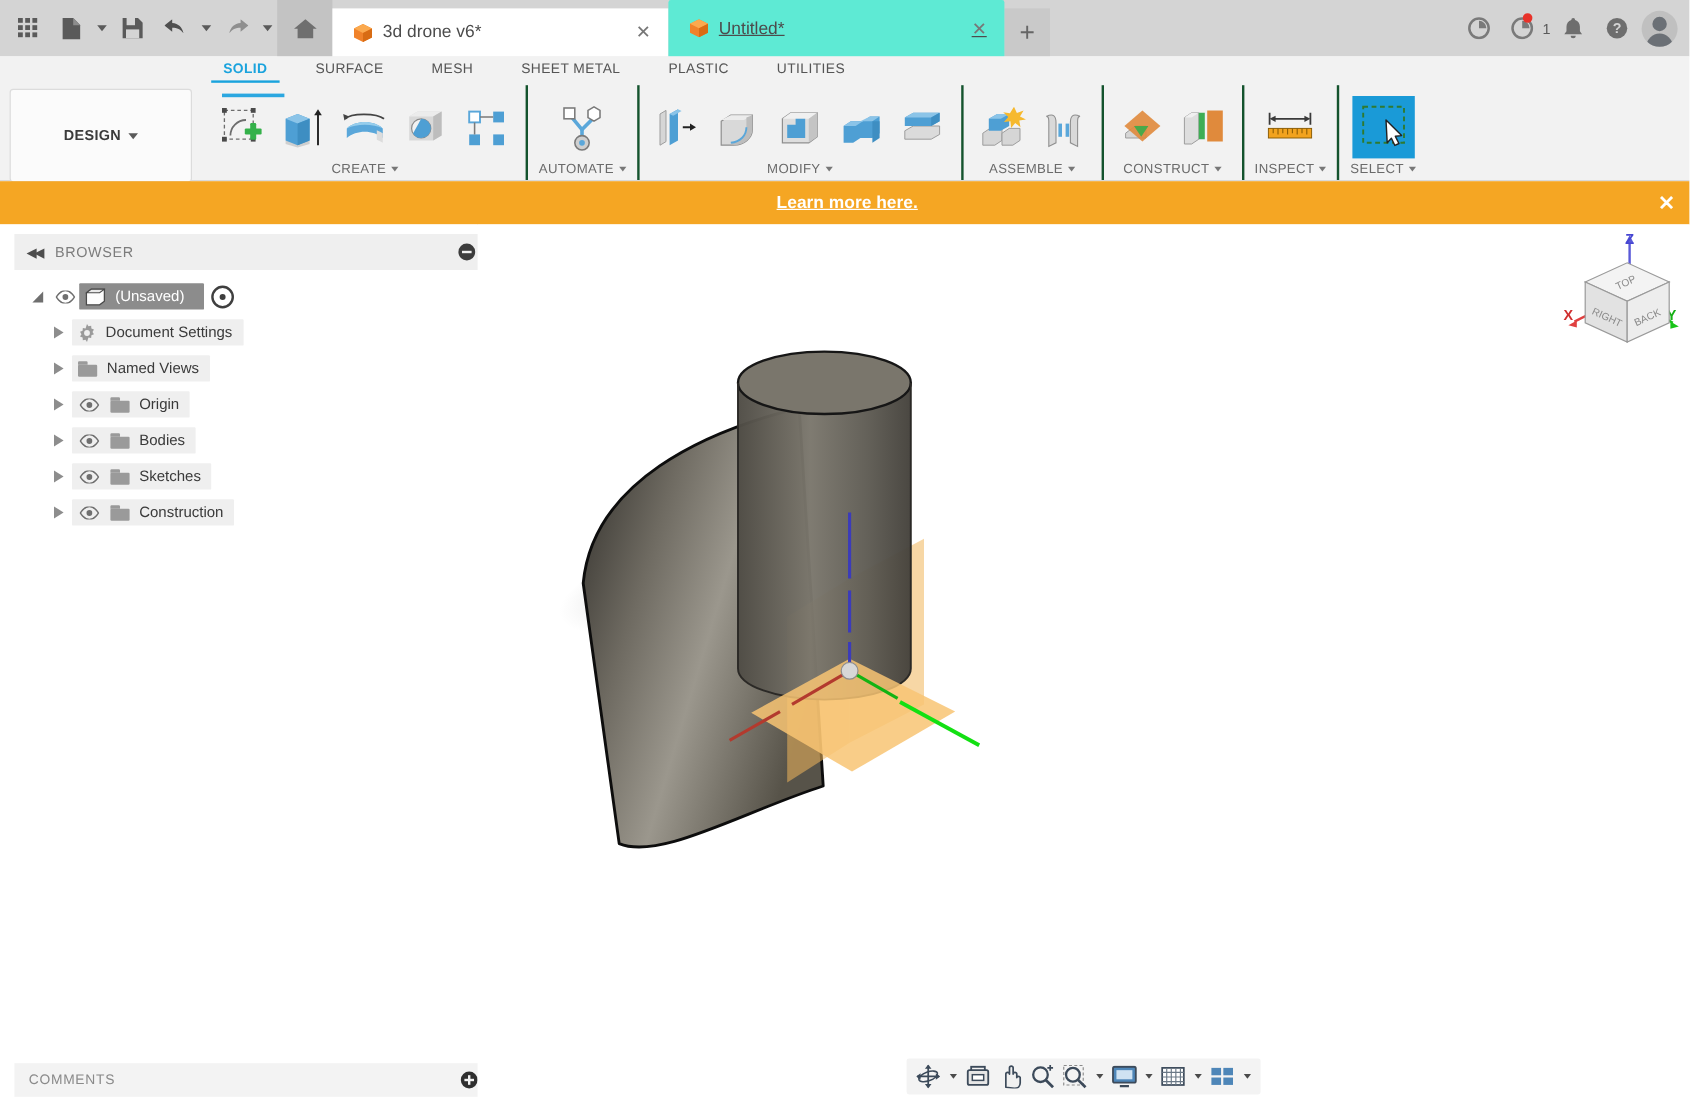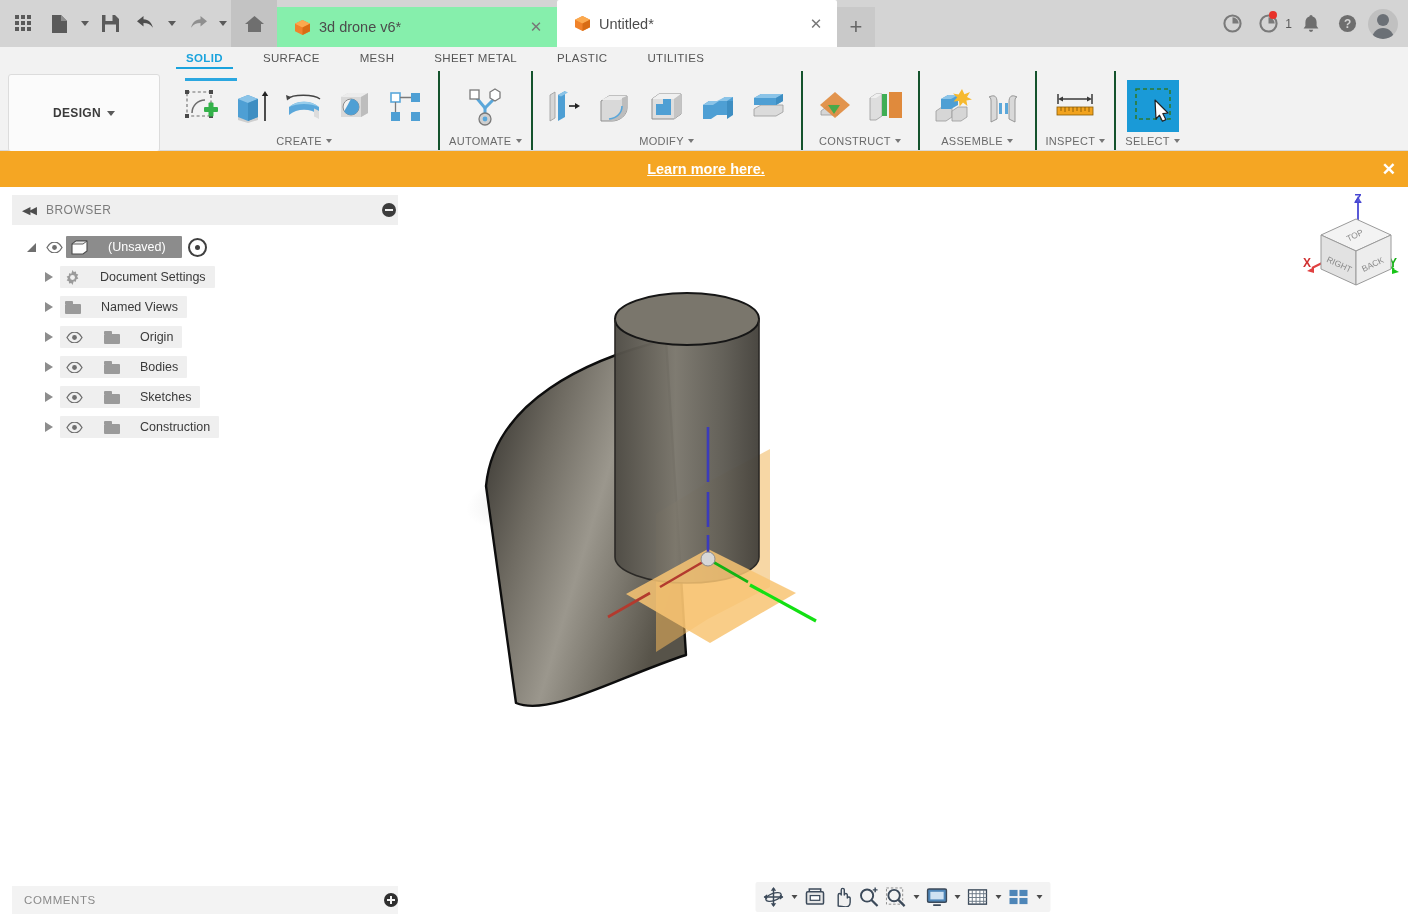--- a/index.html
+++ b/index.html
@@ -25,22 +25,22 @@
   .qat-btn.home{background:#c3c3c3;width:46px;height:47px;}
   .qat-caret{width:13px;height:40px;display:flex;align-items:center;justify-content:center;}
   .caret-d{width:0;height:0;border-left:4px solid transparent;border-right:4px solid transparent;border-top:5px solid #5a5a5a;}
 
   .tabstrip{display:flex;align-items:flex-end;height:47px;flex:1;}
   .doctab{
     height:40px;margin-top:7px;display:flex;align-items:center;gap:9px;
     padding:0 12px 0 18px;min-width:250px;position:relative;
     font-size:14.5px;color:#4c4c4c;
   }
-  .doctab.inactive{background:#86efac;}
-  .doctab.active{background:#ffffff;height:47px;margin-top:0;border-top-left-radius:2px;border-top-right-radius:2px;}
+  .doctab.inactive{background:#ffffff;}
+  .doctab.active{background:#5eead4;height:47px;margin-top:0;border-top-left-radius:2px;border-top-right-radius:2px;text-decoration:underline;}
   .doctab .tname{flex:1;white-space:nowrap;}
   .tab-x{width:18px;height:18px;display:flex;align-items:center;justify-content:center;color:#777;font-size:15px;}
   .cube-ico{width:15px;height:15px;flex:none;}
 
   .tab-plus{
     width:38px;height:40px;margin-top:7px;background:#c9c9c9;
     display:flex;align-items:center;justify-content:center;color:#666;font-size:22px;font-weight:300;
   }
   .sysicons{display:flex;align-items:center;height:47px;gap:2px;padding-right:8px;}
   .sys-btn{width:34px;height:40px;display:flex;align-items:center;justify-content:center;position:relative;color:#6e6e6e;}
@@ -96,21 +96,21 @@
   .brheader .collapse{color:#4d4d4d;font-size:11px;letter-spacing:-2px;}
   .brheader .minus{margin-left:auto;width:14px;height:14px;border-radius:50%;background:#3c3c3c;display:flex;align-items:center;justify-content:center;}
   .brheader .minus::before{content:"";width:8px;height:2px;background:#efefef;}
 
   .tree{position:absolute;left:20px;top:45px;width:360px;font-size:12.5px;color:#3a3a3a;}
   .trow{display:flex;align-items:center;height:30px;}
   .twist{width:22px;display:flex;align-items:center;justify-content:center;}
   .tri-r{width:0;height:0;border-top:5.5px solid transparent;border-bottom:5.5px solid transparent;border-left:8px solid #8d8d8d;}
   .tri-d{width:0;height:0;border-left:9px solid transparent;border-bottom:9px solid #6f6f6f;}
   .eye{width:24px;display:flex;align-items:center;justify-content:center;}
-  .tlabelbox{display:flex;align-items:center;gap:20px;background:#efefef;height:22px;padding:0 9px 0 5px;border-radius:1px;}
+  .tlabelbox{display:flex;align-items:center;gap:8px;background:#efefef;height:22px;padding:0 9px 0 5px;border-radius:1px;}
   .tlabelbox.root{background:#8c8c8c;color:#fff;padding-right:16px;}
   .folder{width:16px;height:13px;position:relative;flex:none;}
   .folder::before{content:"";position:absolute;left:0;top:0;width:8px;height:3px;background:#9a9a9a;border-radius:1px 1px 0 0;}
   .folder::after{content:"";position:absolute;left:0;top:3px;width:16px;height:10px;background:#9a9a9a;border-radius:1px;}
   .target{width:15px;height:15px;border-radius:50%;border:2px solid #3f3f3f;display:flex;align-items:center;justify-content:center;margin-left:6px;flex:none;}
   .target::before{content:"";width:5px;height:5px;border-radius:50%;background:#3f3f3f;}
 
   .comments{
     position:absolute;left:12px;bottom:4px;width:374px;height:28px;background:#f3f3f3;
     display:flex;align-items:center;padding:0 12px;
@@ -399,63 +399,63 @@
         </div>
         <div class="plabel">
           <span>MODIFY</span>
             <i class="caret-s"></i>
         </div>
       </div>
 
       <div class="panel">
         <div class="row">
           <div class="tool">
-            <svg width="38" height="36" viewBox="0 0 38 36">
-              <path d="M5 22l8-6h9v10H5z" fill="#d6d6d6" stroke="#9a9a9a" stroke-width=".8"></path>
-              <path d="M19 3l15 13-15 13L4 16z" fill="#e08a3c" opacity=".9"></path>
-              <path d="M12 16h12l-6 9z" fill="#4aa94a"></path>
-            </svg>
-          </div>
-          <div class="tool">
-            <svg width="40" height="36" viewBox="0 0 40 36">
-              <path d="M4 9l6-4h6v22l-6 4H4z" fill="#dedede" stroke="#9a9a9a" stroke-width=".8"></path>
-              <path d="M10 5h6l-6 4H4z" fill="#f0f0f0"></path>
-              <path d="M16 5h5v22h-5z" fill="#3fae55"></path>
-              <path d="M23 3h13v26H23z" fill="#e08a3c"></path>
-            </svg>
-          </div>
-        </div>
-        <div class="plabel">
-          <span>CONSTRUCT</span>
-            <i class="caret-s"></i>
-        </div>
-      </div>
-
-      <div class="panel">
-        <div class="row">
-          <div class="tool">
             <svg width="40" height="36" viewBox="0 0 40 36">
               <path d="M4 22l6-4h10v10l-6 4H4z" fill="#d6d6d6" stroke="#9a9a9a" stroke-width=".8"></path>
               <path d="M20 22l6-4h9v10l-6 4h-9z" fill="#d6d6d6" stroke="#9a9a9a" stroke-width=".8"></path>
               <path d="M9 10l7-4h10v10l-7 4H9z" fill="#4e9fd4"></path>
               <path d="M16 6h10l-7 4H9z" fill="#8bc4e8"></path>
               <path d="M30 0l2.4 5.2L38 3l-3 5 5 2.5-5.6 1 1 5.5-4.4-3.6-3.4 4.2-.6-5.6-5.4.6 3.6-4.2L21 4.6l5.6.8z" fill="#f6b92e"></path>
             </svg>
           </div>
           <div class="tool">
             <svg width="36" height="36" viewBox="0 0 36 36">
               <path d="M4 8c6-3 8 0 8 5v17l-6 3V12c0-3-1-4-2-4z" fill="#d9d9d9" stroke="#8f8f8f" stroke-width=".9"></path>
               <path d="M32 8c-6-3-8 0-8 5v17l6 3V12c0-3 1-4 2-4z" fill="#d9d9d9" stroke="#8f8f8f" stroke-width=".9"></path>
               <rect x="14" y="14" width="3" height="11" fill="#5aa7da"></rect>
                 <rect x="20" y="14" width="3" height="11" fill="#5aa7da"></rect>
             </svg>
           </div>
         </div>
         <div class="plabel">
           <span>ASSEMBLE</span>
+            <i class="caret-s"></i>
+        </div>
+      </div>
+
+      <div class="panel">
+        <div class="row">
+          <div class="tool">
+            <svg width="38" height="36" viewBox="0 0 38 36">
+              <path d="M5 22l8-6h9v10H5z" fill="#d6d6d6" stroke="#9a9a9a" stroke-width=".8"></path>
+              <path d="M19 3l15 13-15 13L4 16z" fill="#e08a3c" opacity=".9"></path>
+              <path d="M12 16h12l-6 9z" fill="#4aa94a"></path>
+            </svg>
+          </div>
+          <div class="tool">
+            <svg width="40" height="36" viewBox="0 0 40 36">
+              <path d="M4 9l6-4h6v22l-6 4H4z" fill="#dedede" stroke="#9a9a9a" stroke-width=".8"></path>
+              <path d="M10 5h6l-6 4H4z" fill="#f0f0f0"></path>
+              <path d="M16 5h5v22h-5z" fill="#3fae55"></path>
+              <path d="M23 3h13v26H23z" fill="#e08a3c"></path>
+            </svg>
+          </div>
+        </div>
+        <div class="plabel">
+          <span>CONSTRUCT</span>
             <i class="caret-s"></i>
         </div>
       </div>
 
       <div class="panel">
         <div class="row">
           <div class="tool">
             <svg width="44" height="34" viewBox="0 0 44 34">
               <path d="M5 4v10M39 4v10" stroke="#3a3a3a" stroke-width="1.5"></path>
               <path d="M7 9h30" stroke="#3a3a3a" stroke-width="1.5"></path>

